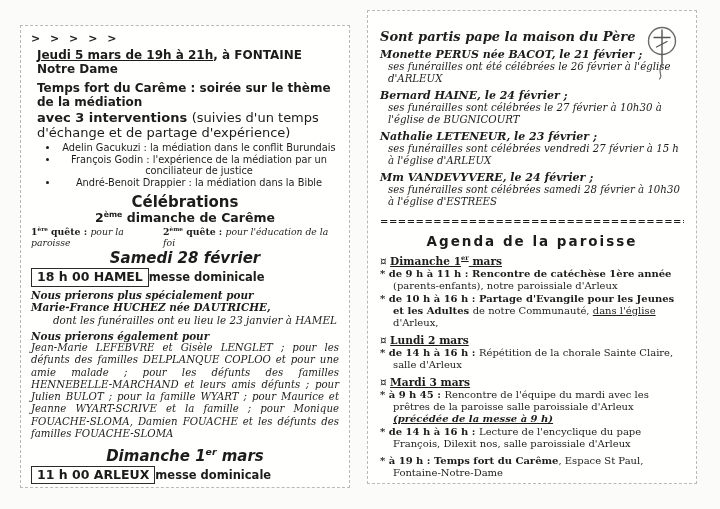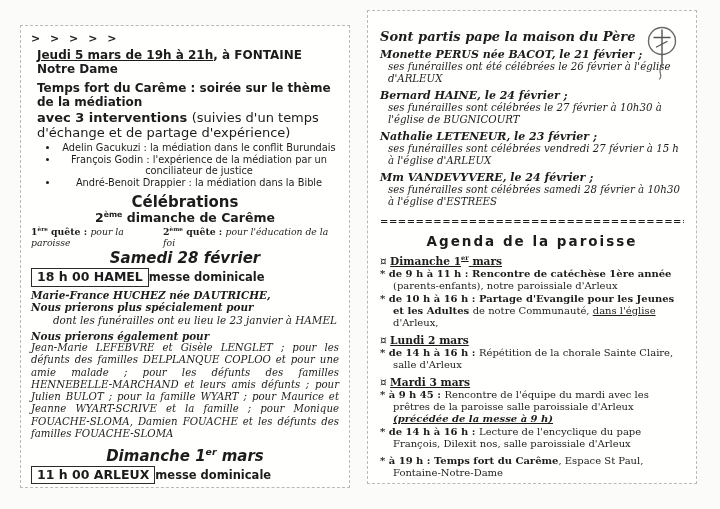--- a/index.html
+++ b/index.html
@@ -74,22 +74,22 @@
     <span><span class="b">2</span><span class="b sup">ème</span><span class="b"> quête : </span><span class="i">pour l'éducation de la foi</span></span>
   </div>
 
   <div class="h-date">Samedi 28 février</div>
 
   <div class="time-row">
     <span class="time-box">18 h 00  HAMEL</span>
     <span class="time-label">messe dominicale</span>
   </div>
 
+  <div class="pr serif b i">Nous prierons plus spécialement pour</div>
   <div class="pr serif b i">Marie-France HUCHEZ née DAUTRICHE,</div>
-  <div class="pr serif b i">Nous prierons plus spécialement pour</div>
   <div class="pr serif i pr-right">dont les funérailles ont eu lieu le 23 janvier à HAMEL</div>
 
   <div class="pr serif b i" style="margin-top:3px;">Nous prierons également pour</div>
   <div class="pr-body serif i">Jean-Marie LEFEBVRE et Gisèle LENGLET ; pour les défunts des familles DELPLANQUE COPLOO et pour une amie malade ; pour les défunts des familles HENNEBELLE-MARCHAND et leurs amis défunts ; pour Julien BULOT ; pour la famille WYART ; pour Maurice et Jeanne WYART-SCRIVE et la famille ; pour Monique FOUACHE-SLOMA, Damien FOUACHE et les défunts des familles FOUACHE-SLOMA</div>
 
   <div class="h-date" style="margin-top:6px;"><span class="b i">Dimanche 1</span><span class="b i sup">er</span><span class="b i"> mars</span></div>
 
   <div class="time-row">
     <span class="time-box">11 h 00 ARLEUX</span>
     <span class="time-label">messe dominicale</span>

